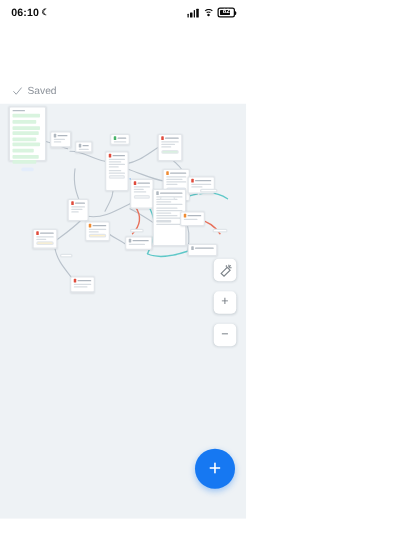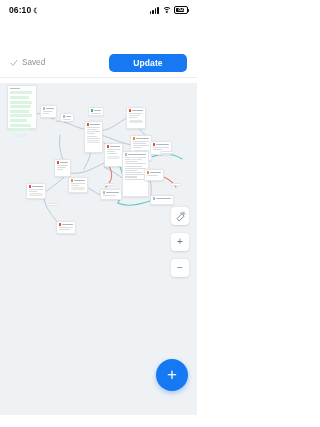--- a/index.html
+++ b/index.html
@@ -70,21 +70,21 @@
     flex:1; text-align:center; font-size:10.2px; font-weight:bold;
     color:#1b1b1b; letter-spacing:.15px; white-space:nowrap;
   }
   .nav-refresh {
     width:34px; height:32px; display:flex; align-items:center;
     justify-content:center; cursor:pointer;
   }
 
   
   .actionbar {
-    position:absolute; top:48px; left:0; width:197px; height:30px;
+    position:absolute; top:58px; left:0; width:197px; height:30px;
     display:flex; align-items:center; justify-content:space-between;
     padding:0 10px; background:#ffffff;
     border-bottom:1px solid #e9edf0;
   }
   .saved {
     display:flex; align-items:center; gap:4px;
     font-size:8.2px; color:#8b9199;
   }
   .check-ic { width:8px; height:8px; }
   .update-btn {
@@ -208,21 +208,20 @@
   </div>
 
 
   <div class="actionbar">
     <div class="saved">
       <svg class="check-ic" viewBox="0 0 10 10">
         <path d="M1.2 5.3L3.7 8 8.9 1.6" fill="none" stroke="#9aa1a9" stroke-width="1" stroke-linecap="round" stroke-linejoin="round"></path>
       </svg>
       <span>Saved</span>
     </div>
-    <button class="update-btn">Update</button>
   </div>
 
   <div class="canvas">
     <div class="graph">
 
       <svg width="197" height="332">
         <g fill="none" stroke="#b9c2cb" stroke-width="0.9" stroke-linecap="round">
           <path d="M56 38 C68 38, 72 44, 84 46"></path>
           <path d="M101 48 C112 46, 118 40, 128 34"></path>
           <path d="M101 52 C114 56, 120 60, 132 62"></path>

